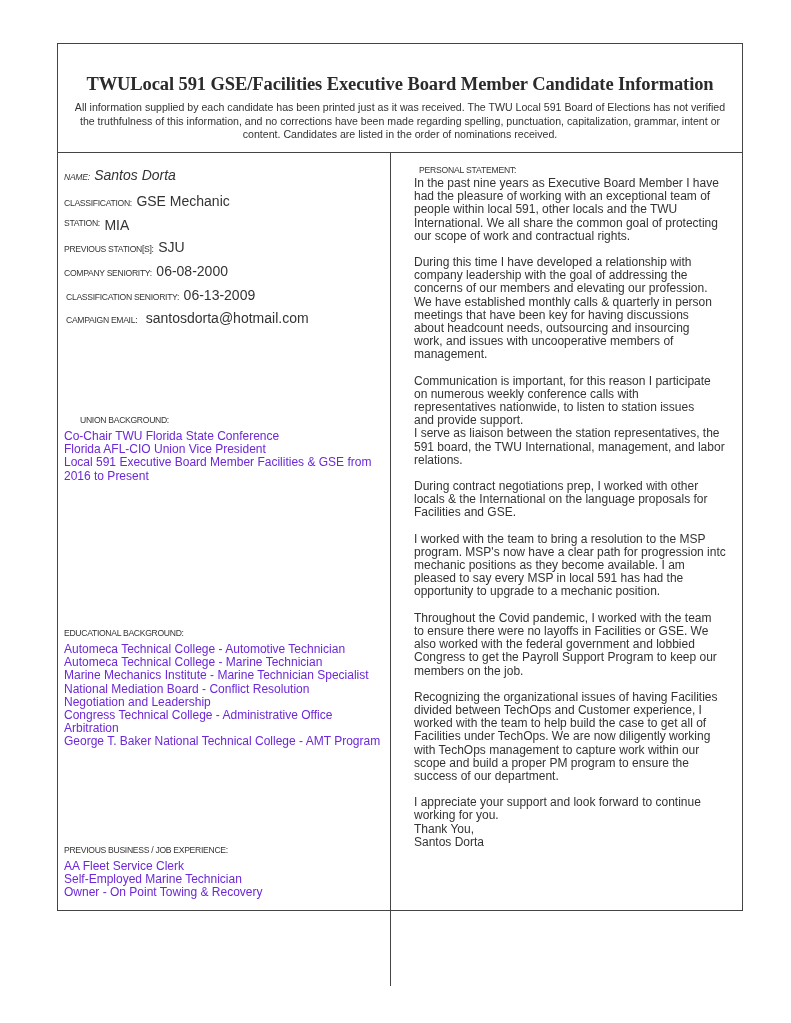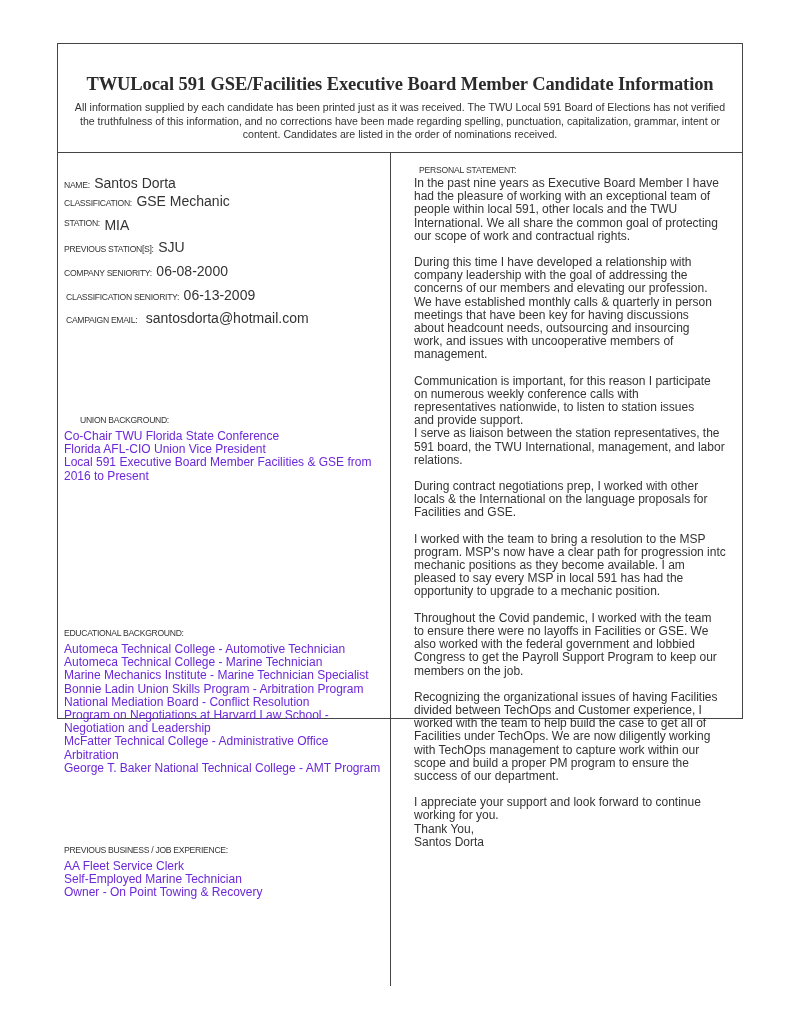--- a/index.html
+++ b/index.html
@@ -1,17 +1,17 @@
 <!DOCTYPE html>
 <html><head>
 <meta charset="utf-8">
 <style>
   html, body { margin: 0; padding: 0; background: #ffffff; }
   body { width: 791px; height: 1023px; position: relative; overflow: hidden; font-family: "Liberation Sans", sans-serif; color: #222; }
-  .frame { position: absolute; left: 57px; top: 43px; width: 686px; height: 676px; border: 1.5px solid #444; box-sizing: border-box; }
+  .frame { position: absolute; left: 57px; top: 43px; width: 686px; height: 868px; border: 1.5px solid #444; box-sizing: border-box; }
   .header { position: absolute; left: 0; top: 0; width: 100%; height: 109px; border-bottom: 1.5px solid #444; box-sizing: border-box; text-align: center; }
   .title { position: absolute; left: 0; right: 0; top: 30px; font-family: "Liberation Serif", serif; font-weight: bold; font-size: 18.5px; color: #2b2b2b; letter-spacing: -0.1px; }
   .disclaimer { position: absolute; left: 12px; right: 12px; top: 57px; font-size: 10.6px; line-height: 13.5px; color: #333; }
   .divider { position: absolute; left: 332px; top: 109px; width: 0; height: 833px; border-left: 1.5px solid #444; }
   .leftcol { position: absolute; left: 6px; top: 122px; width: 324px; }
   .rightcol { position: absolute; left: 340px; top: 121px; width: 340px; margin-left: 16px; }
   .field { position: absolute; left: 0; white-space: nowrap; }
   .flabel { font-size: 8.6px; color: #333; text-transform: uppercase; letter-spacing: -0.3px; }
   .fvalue { font-size: 14px; color: #333; }
   .section-label { position: absolute; left: 0; font-size: 8.6px; color: #333; letter-spacing: -0.3px; text-transform: uppercase; }
@@ -28,21 +28,21 @@
 
   <div class="header">
     <div class="title">TWULocal 591 GSE/Facilities Executive Board Member Candidate Information</div>
     <div class="disclaimer">All information supplied by each candidate has been printed just as it was received. The TWU Local 591 Board of Elections has not verified the truthfulness of this information, and no corrections have been made regarding spelling, punctuation, capitalization, grammar, intent or content. Candidates are listed in the order of nominations received.</div>
   </div>
 
   <div class="divider"></div>
 
   <div class="leftcol">
 
-    <div class="field" style="top:8px;">
+    <div class="field" style="top:0px;font-style:italic;">
       <span class="flabel">NAME:</span>
       <span class="fvalue">Santos Dorta</span>
     </div>
     <div class="field" style="top:26px;">
       <span class="flabel">CLASSIFICATION:</span>
       <span class="fvalue">GSE Mechanic</span>
     </div>
     <div class="field" style="top:50px;">
       <span class="flabel" style="vertical-align:4px;">STATION:</span>
       <span class="fvalue">MIA</span>
@@ -70,25 +70,23 @@
       <li>Florida AFL-CIO Union Vice President</li>
       <li>Local 591 Executive Board Member Facilities &amp; GSE from</li>
       <li>2016 to Present</li>
     </ul>
 
     <div class="section-label" style="top:462px;">EDUCATIONAL BACKGROUND:</div>
     <ul class="list" style="top:477px; width:327px;">
       <li>Automeca Technical College - Automotive Technician</li>
       <li>Automeca Technical College - Marine Technician</li>
       <li>Marine Mechanics Institute - Marine Technician Specialist</li>
-      <li>Bonnie Ladin Union Skills Program - Arbitration Program</li>
       <li>National Mediation Board - Conflict Resolution</li>
-      <li>Program on Negotiations at Harvard Law School -</li>
       <li>Negotiation and Leadership</li>
-      <li>McFatter Technical College - Administrative Office</li>
+      <li>Congress Technical College - Administrative Office</li>
       <li>Arbitration</li>
       <li>George T. Baker National Technical College - AMT Program</li>
     </ul>
 
     <div class="section-label" style="top:679px;">PREVIOUS BUSINESS / JOB EXPERIENCE:</div>
     <ul class="list" style="top:694px;">
       <li>AA Fleet Service Clerk</li>
       <li>Self-Employed Marine Technician</li>
       <li>Owner - On Point Towing &amp; Recovery</li>
     </ul>

